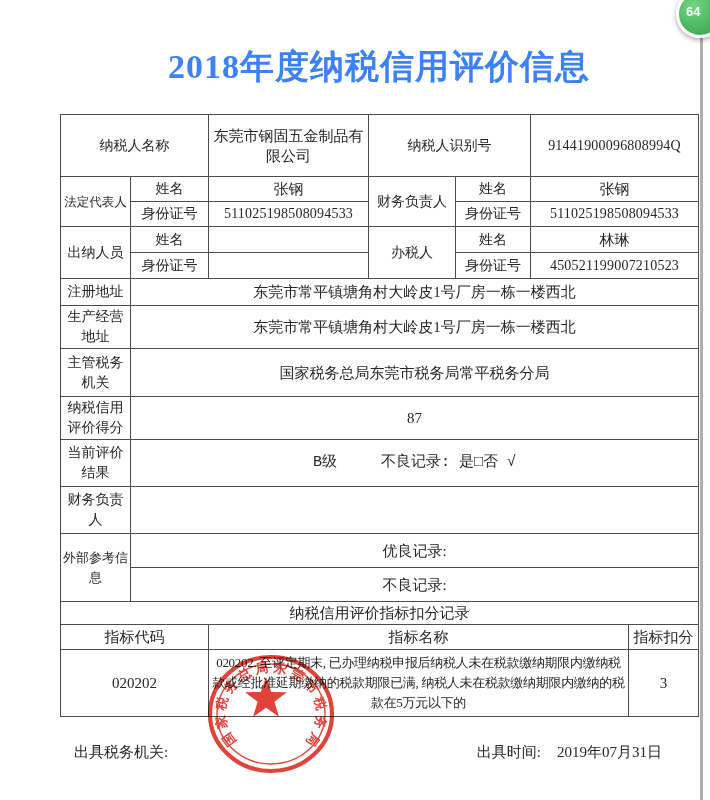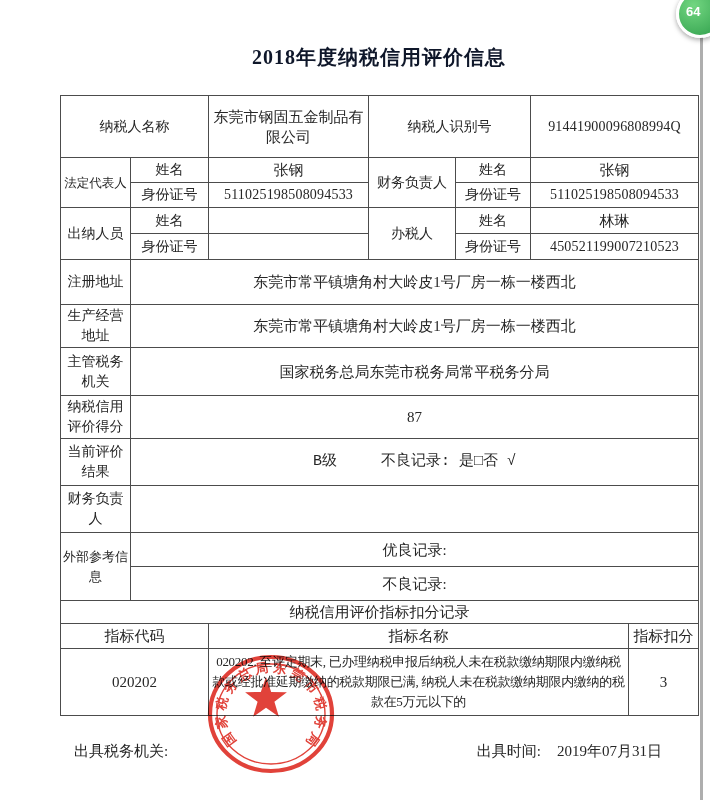--- a/index.html
+++ b/index.html
@@ -7,22 +7,22 @@
   .page {
     position: relative;
     width: 710px; height: 800px;
     background: #ffffff;
     overflow: hidden;
     font-family: "Liberation Serif", "DejaVu Serif", serif;
     color: #262626;
   }
   .content { margin-left: 60px; width: 638px; padding-top: 44px; }
   h1.title {
-    font-size: 20px; font-weight: bold; text-align: center;
-    letter-spacing: 1px; color: #0f172a; margin-bottom: 24px;
+    font-size: 34px; font-weight: bold; text-align: center;
+    letter-spacing: 1px; color: #3b82f6; margin-bottom: 24px;
     font-family: "Liberation Serif", "DejaVu Serif", serif;
   }
   table.doc {
     border-collapse: collapse; table-layout: fixed; width: 638px;
     font-size: 15px;
     border-radius: 9px;
   }
   table.doc td {
     border: 1.5px solid #4c4c4c;
     padding: 1px 2px;
@@ -119,21 +119,21 @@
         <td class="lab">姓名</td>
         <td colspan="2">林琳</td>
       </tr>
       <tr style="height:26px">
         <td class="lab">身份证号</td>
         <td class="num"></td>
         <td class="lab">身份证号</td>
         <td colspan="2" class="num">450521199007210523</td>
       </tr>
 
-      <tr style="height:45px">
+      <tr style="height:27px">
         <td class="lab">注册地址</td>
         <td colspan="6">东莞市常平镇塘角村大岭皮1号厂房一栋一楼西北</td>
       </tr>
 
       <tr style="height:42px">
         <td class="lab">生产经营地址</td>
         <td colspan="6">东莞市常平镇塘角村大岭皮1号厂房一栋一楼西北</td>
       </tr>
 
       <tr style="height:48px">

